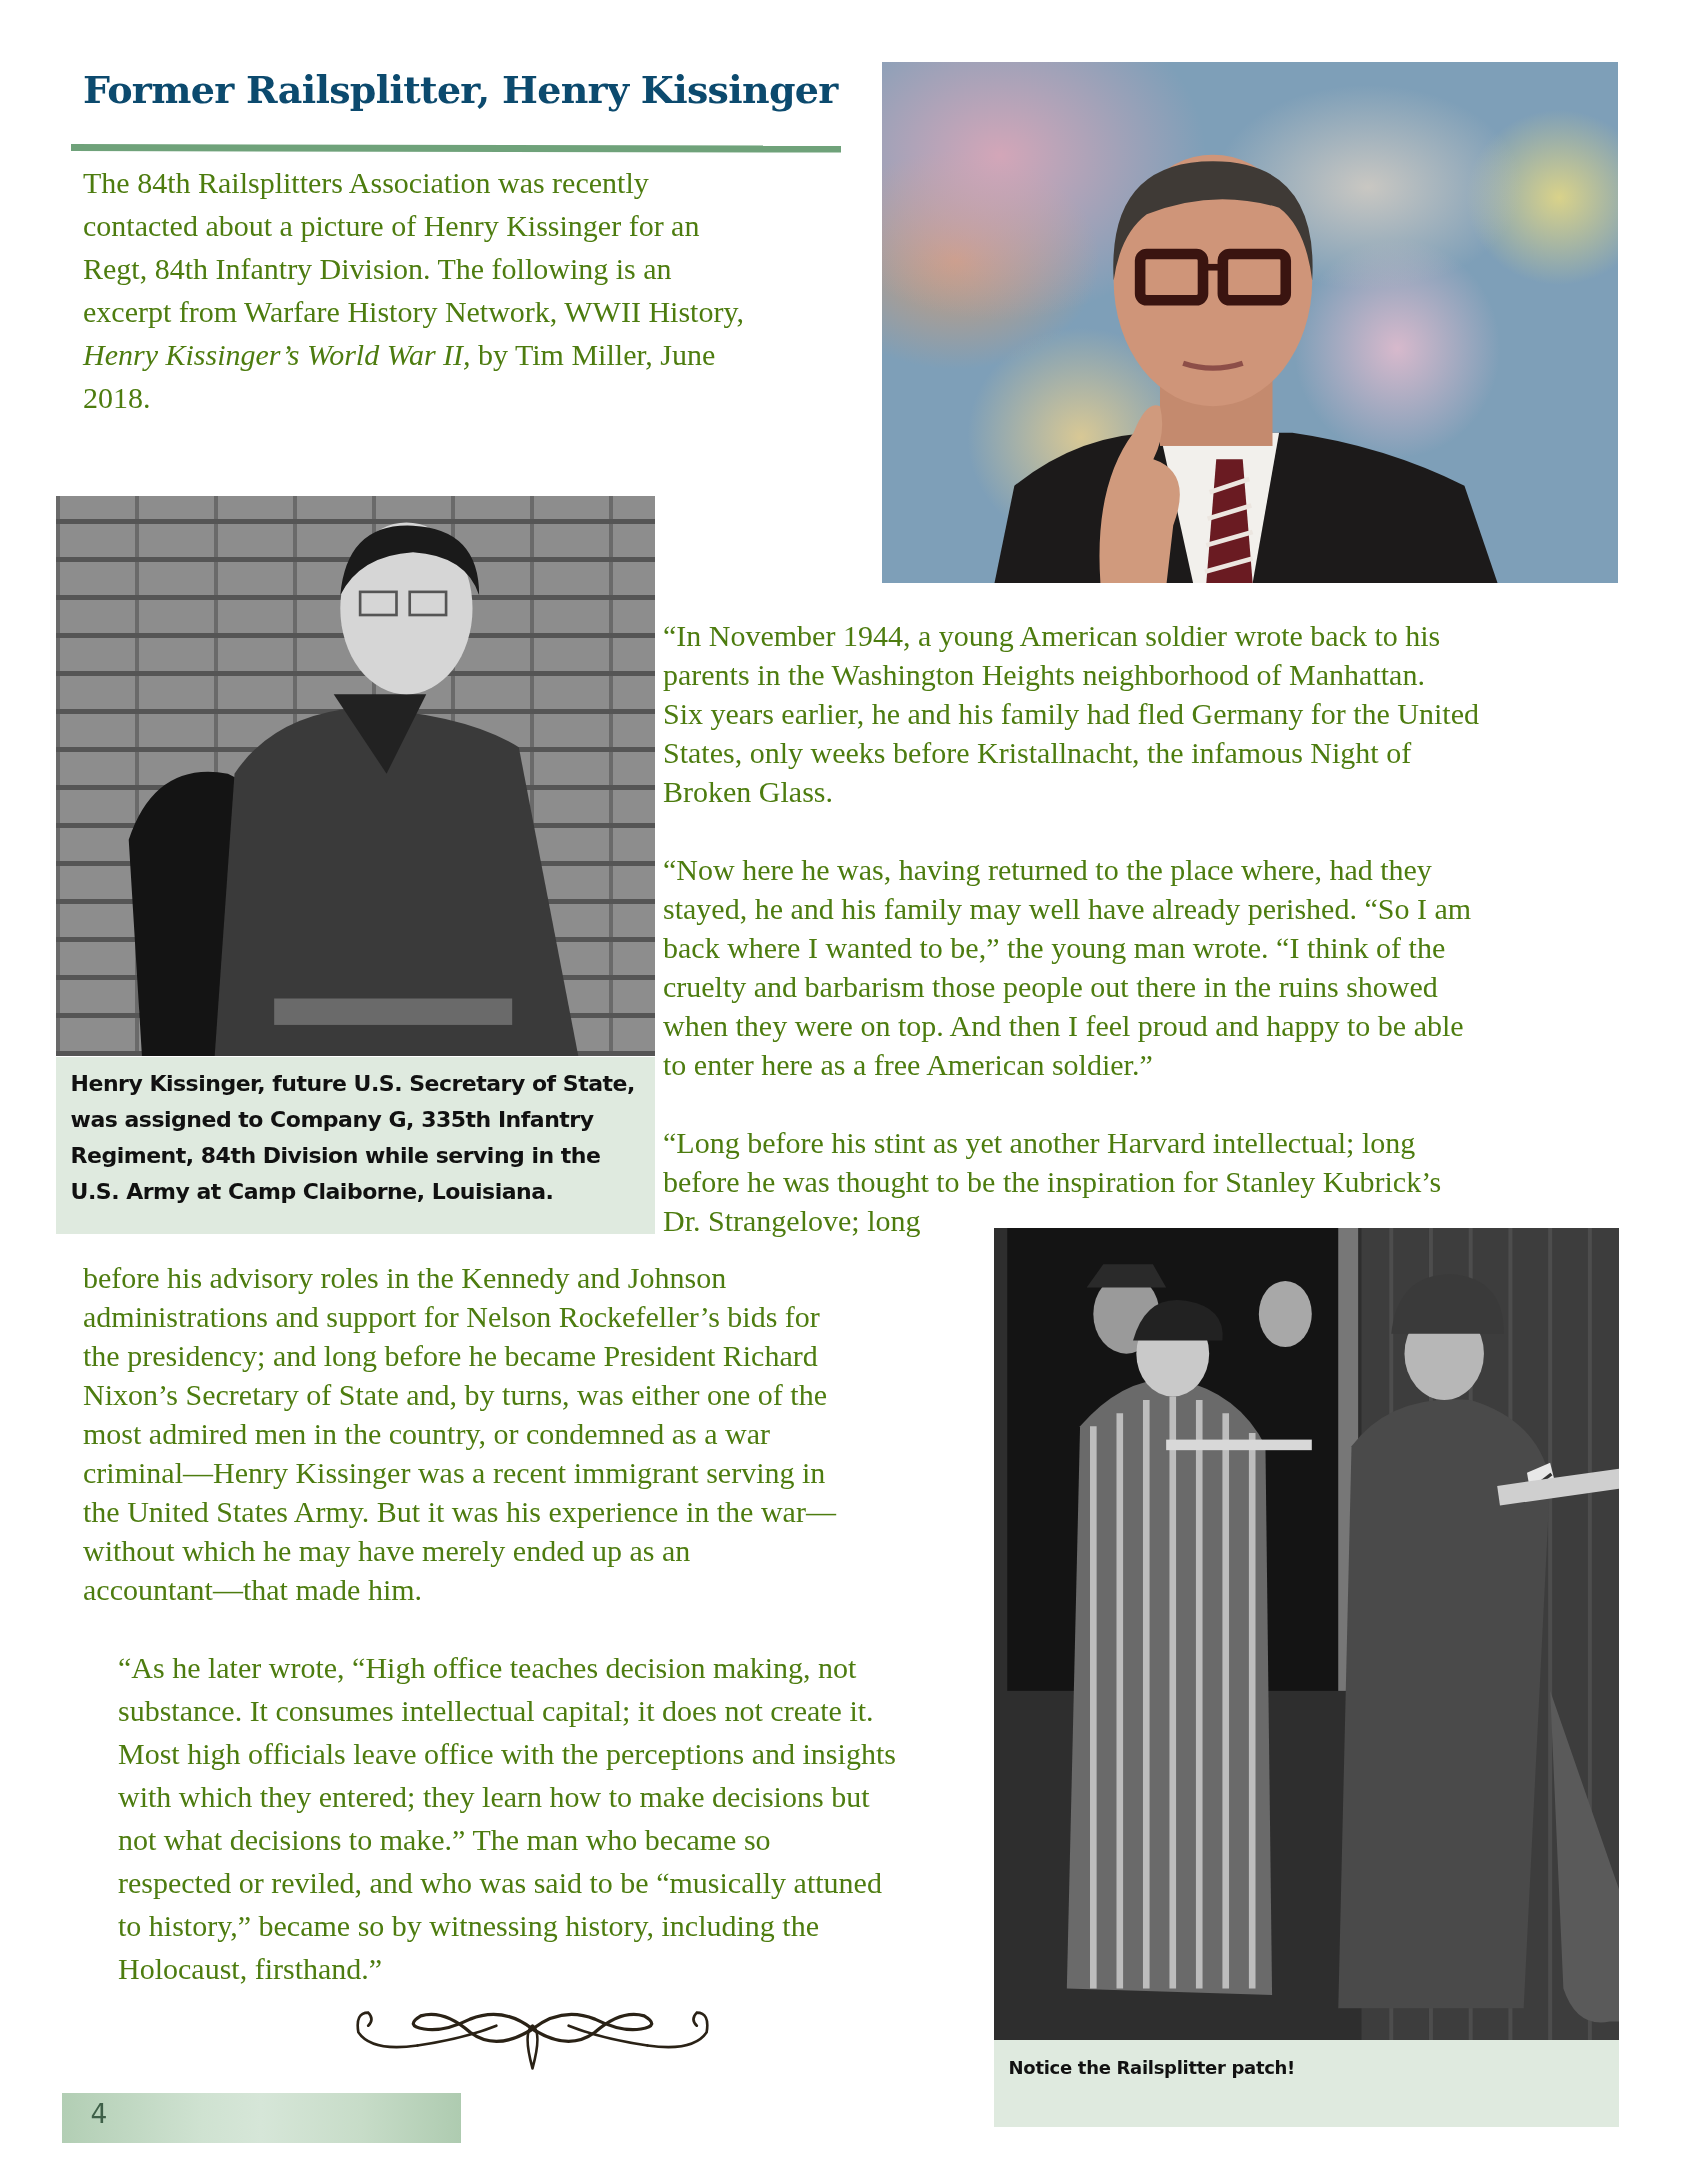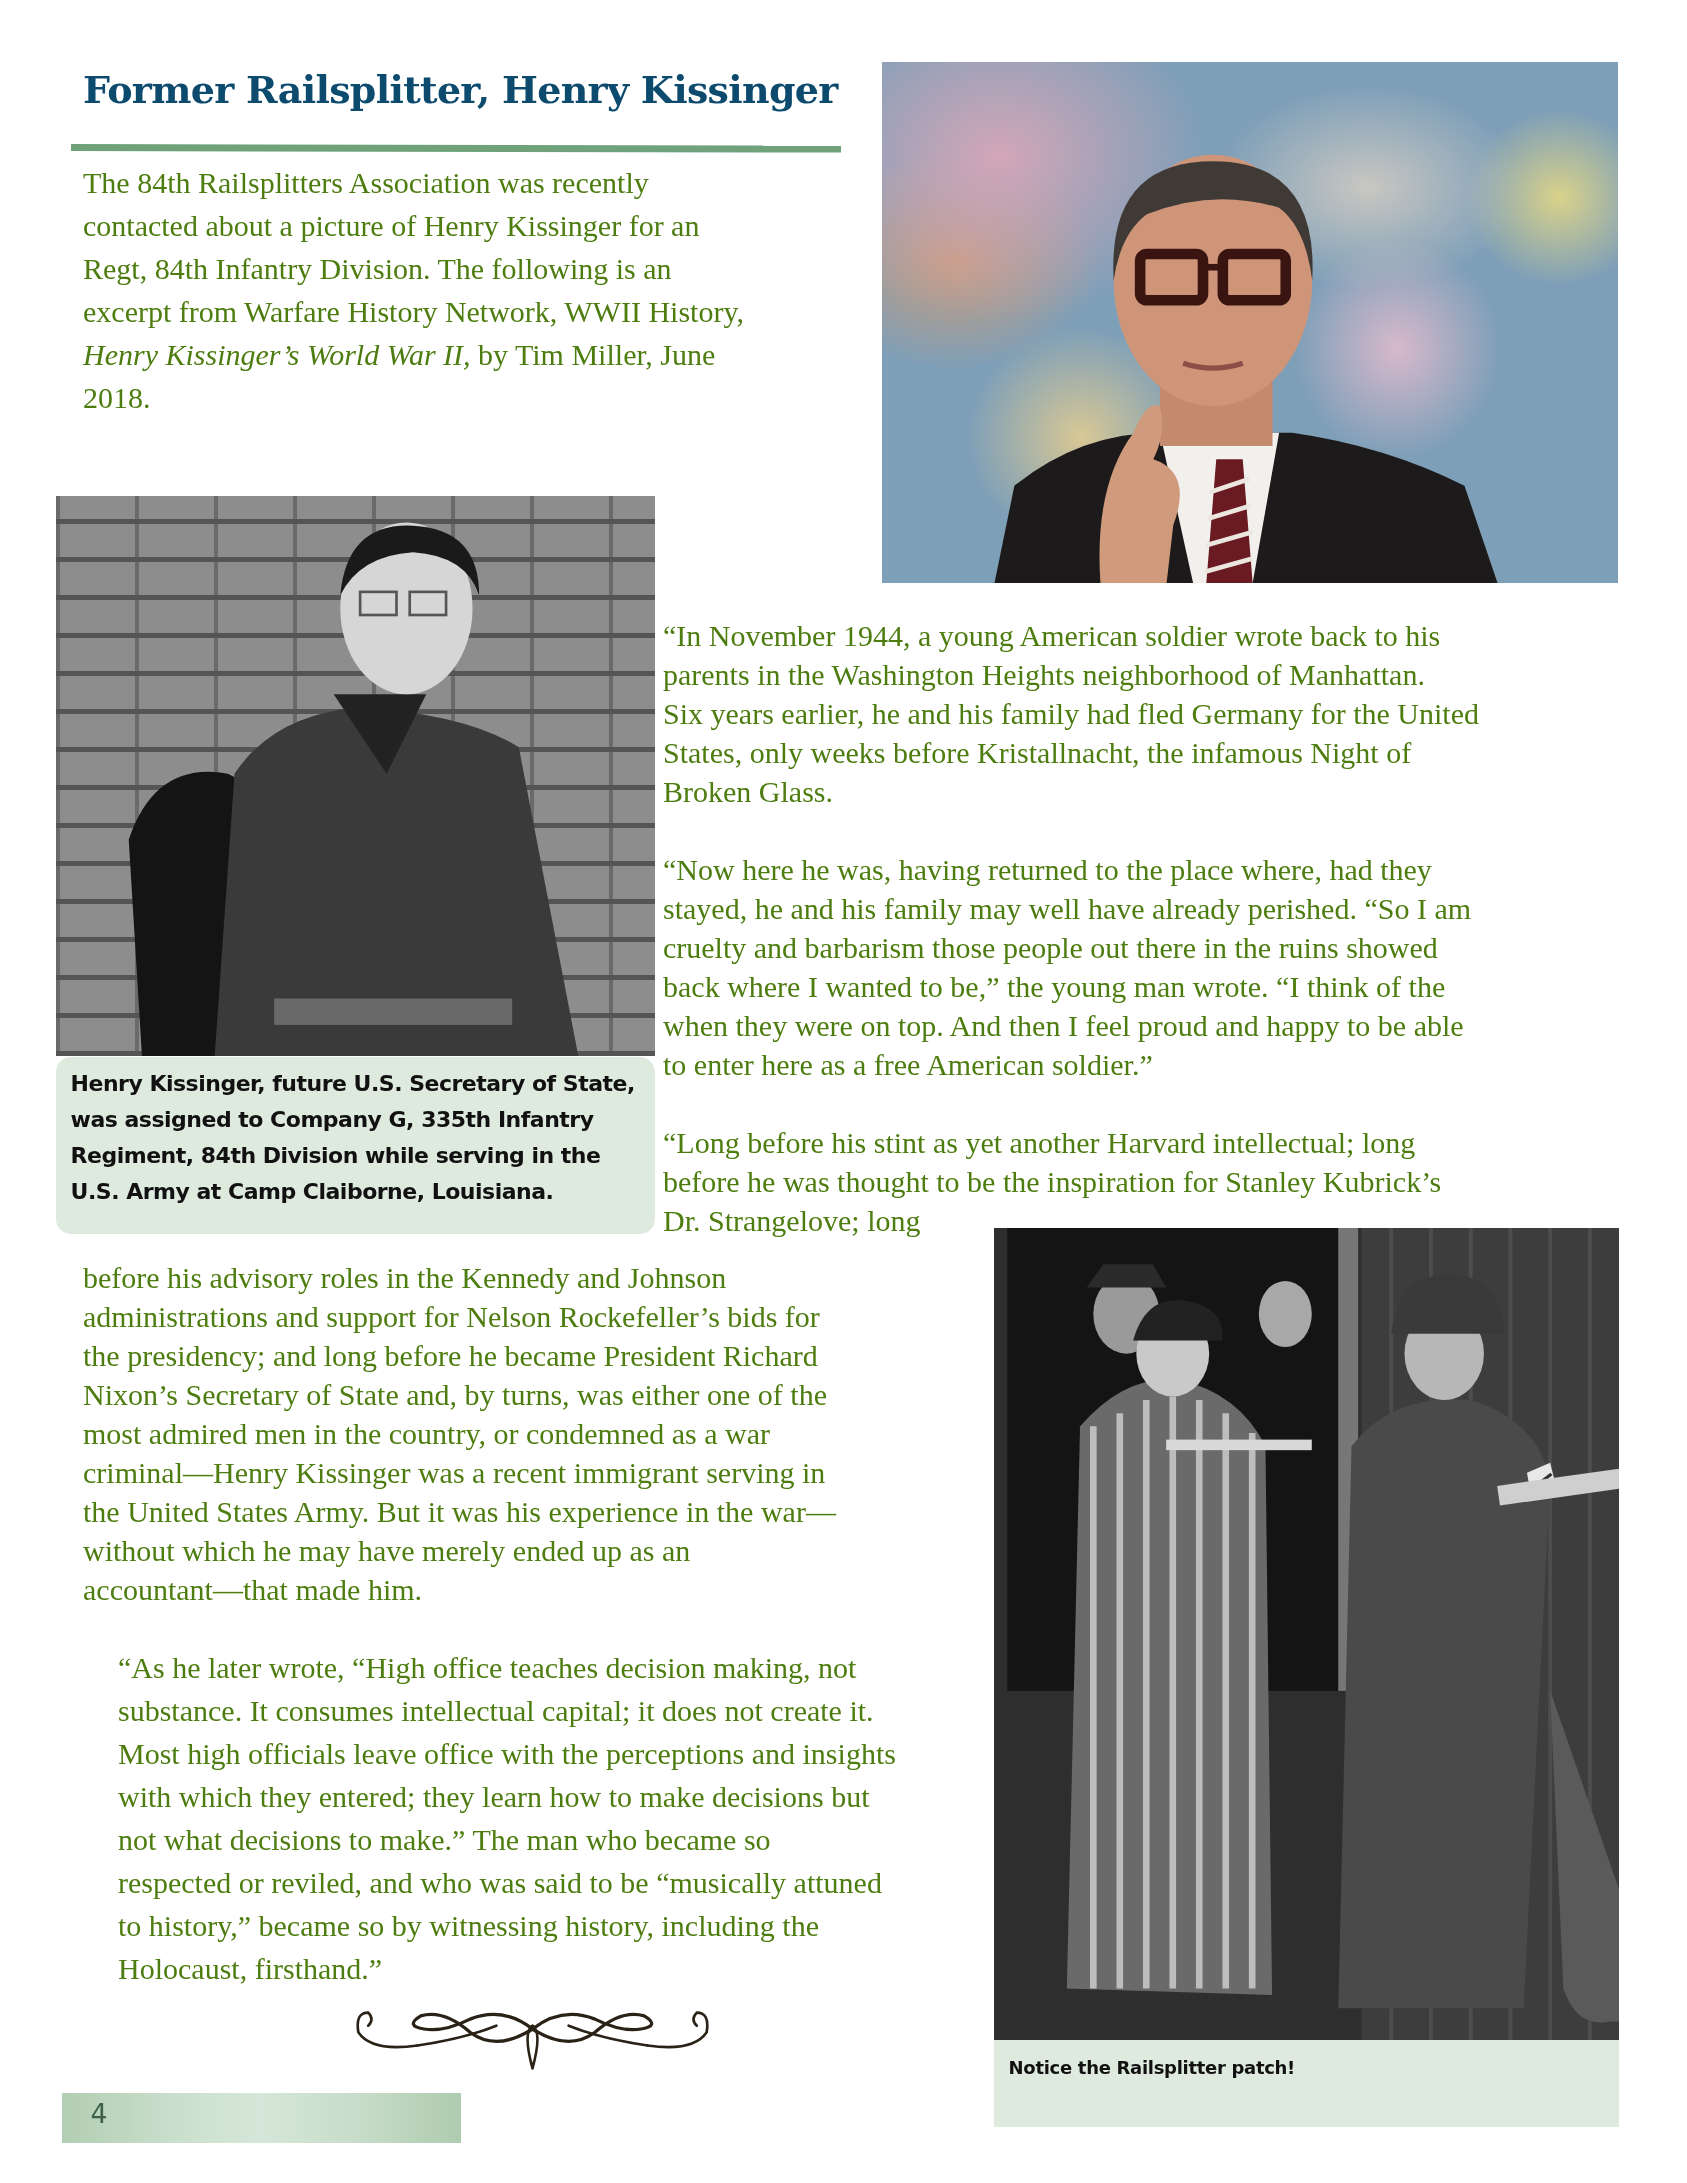--- a/index.html
+++ b/index.html
@@ -117,41 +117,41 @@
     <path d="M420 300 L500 420 L560 300 Z" fill="#222"></path>
 
     <ellipse cx="530" cy="170" rx="100" ry="130" fill="#d6d6d6"></ellipse>
     <path d="M430 150 Q440 40 540 45 Q640 50 640 150 Q620 90 540 85 Q460 90 430 150 Z" fill="#1a1a1a"></path>
     <rect x="460" y="145" width="55" height="35" fill="none" stroke="#555" stroke-width="4"></rect>
     <rect x="535" y="145" width="55" height="35" fill="none" stroke="#555" stroke-width="4"></rect>
 
     <rect x="330" y="760" width="360" height="40" fill="#6a6a6a"></rect>
   </svg>
 </div>
-<div id="caption-young" class="abs caption" style="background: rgb(223, 234, 223); border-radius: 15px;">
+<div id="caption-young" class="abs caption" style="background: rgb(223, 234, 223);">
   <span class="line">Henry Kissinger, future U.S. Secretary of State,</span>
   <span class="line">was assigned to Company G, 335th Infantry</span>
   <span class="line">Regiment, 84th Division while serving in the</span>
   <span class="line">U.S. Army at Camp Claiborne, Louisiana.</span>
 </div>
 
 <div id="right-col" class="abs body-text">
   <div>
     <span class="line">“In November 1944, a young American soldier wrote back to his</span>
     <span class="line">parents in the Washington Heights neighborhood of Manhattan.</span>
     <span class="line">Six years earlier, he and his family had fled Germany for the United</span>
     <span class="line">States, only weeks before Kristallnacht, the infamous Night of</span>
     <span class="line">Broken Glass.</span>
   </div>
   <div class="para-gap"></div>
   <div>
     <span class="line">“Now here he was, having returned to the place where, had they</span>
     <span class="line">stayed, he and his family may well have already perished. “So I am</span>
+    <span class="line">back where I wanted to be,” the young man wrote. “I think of the</span>
     <span class="line">cruelty and barbarism those people out there in the ruins showed</span>
-    <span class="line">back where I wanted to be,” the young man wrote. “I think of the</span>
     <span class="line">when they were on top. And then I feel proud and happy to be able</span>
     <span class="line">to enter here as a free American soldier.”</span>
   </div>
   <div class="para-gap"></div>
   <div>
     <span class="line">“Long before his stint as yet another Harvard intellectual; long</span>
     <span class="line">before he was thought to be the inspiration for Stanley Kubrick’s</span>
     <span class="line">Dr. Strangelove; long</span>
   </div>
 </div>

